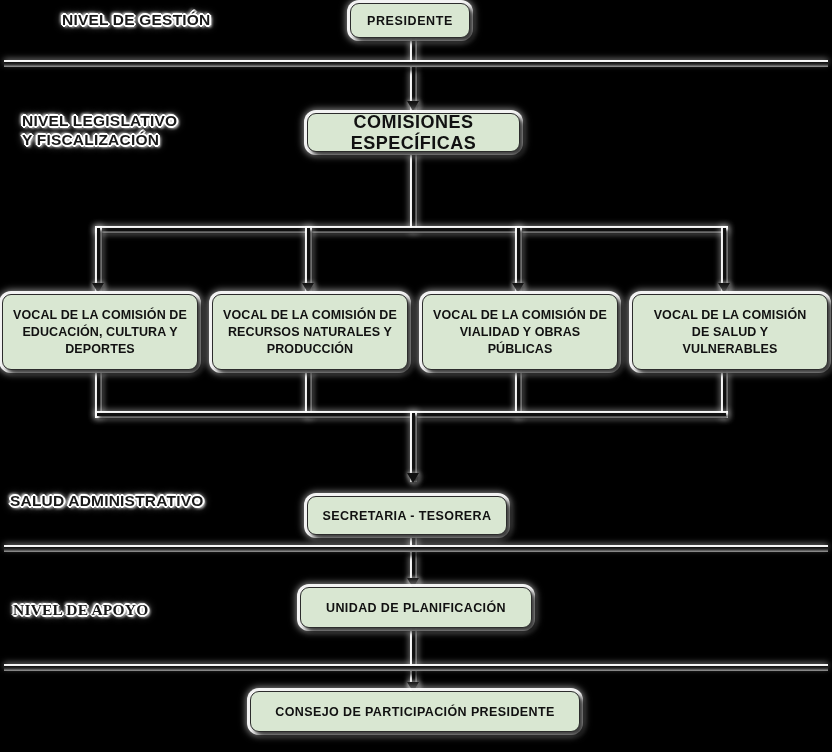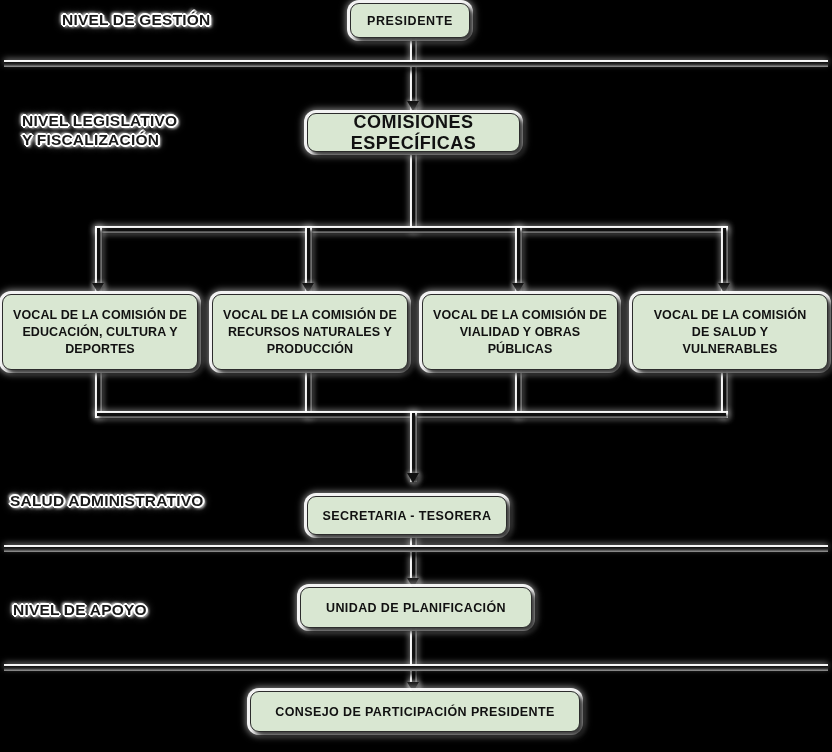--- a/index.html
+++ b/index.html
@@ -109,21 +109,21 @@
   <div class="separator" style="top:547px;"></div>
   <div class="separator" style="top:666px;"></div>
 
   <div class="level-label" style="left:18px; top:10px;padding-left:44px;">NIVEL DE GESTIÓN</div>
 
   <div class="level-label" style="left:22px; top:111px;">NIVEL LEGISLATIVO
 Y FISCALIZACIÓN</div>
 
   <div class="level-label" style="left:10px; top:491px;">SALUD ADMINISTRATIVO</div>
 
-  <div class="level-label" style="left:13px; top:600px;">NIVEL DE APOYO</div>
+  <div class="level-label" style="left:13px; top:600px;font-family:Liberation Serif, serif;">NIVEL DE APOYO</div>
 
 
   <div class="conn v" style="left:412px; top:38px; height:72px;"></div>
   <div class="arrow" style="left:407px; top:101px;"></div>
 
   <div class="conn v" style="left:412px; top:150px; height:80px;"></div>
   <div class="conn h" style="left:97px; top:228px; width:629px;"></div>
 
   <div class="conn v" style="left:97px;  top:228px; height:62px;"></div>
   <div class="arrow" style="left:92px;  top:283px;"></div>

